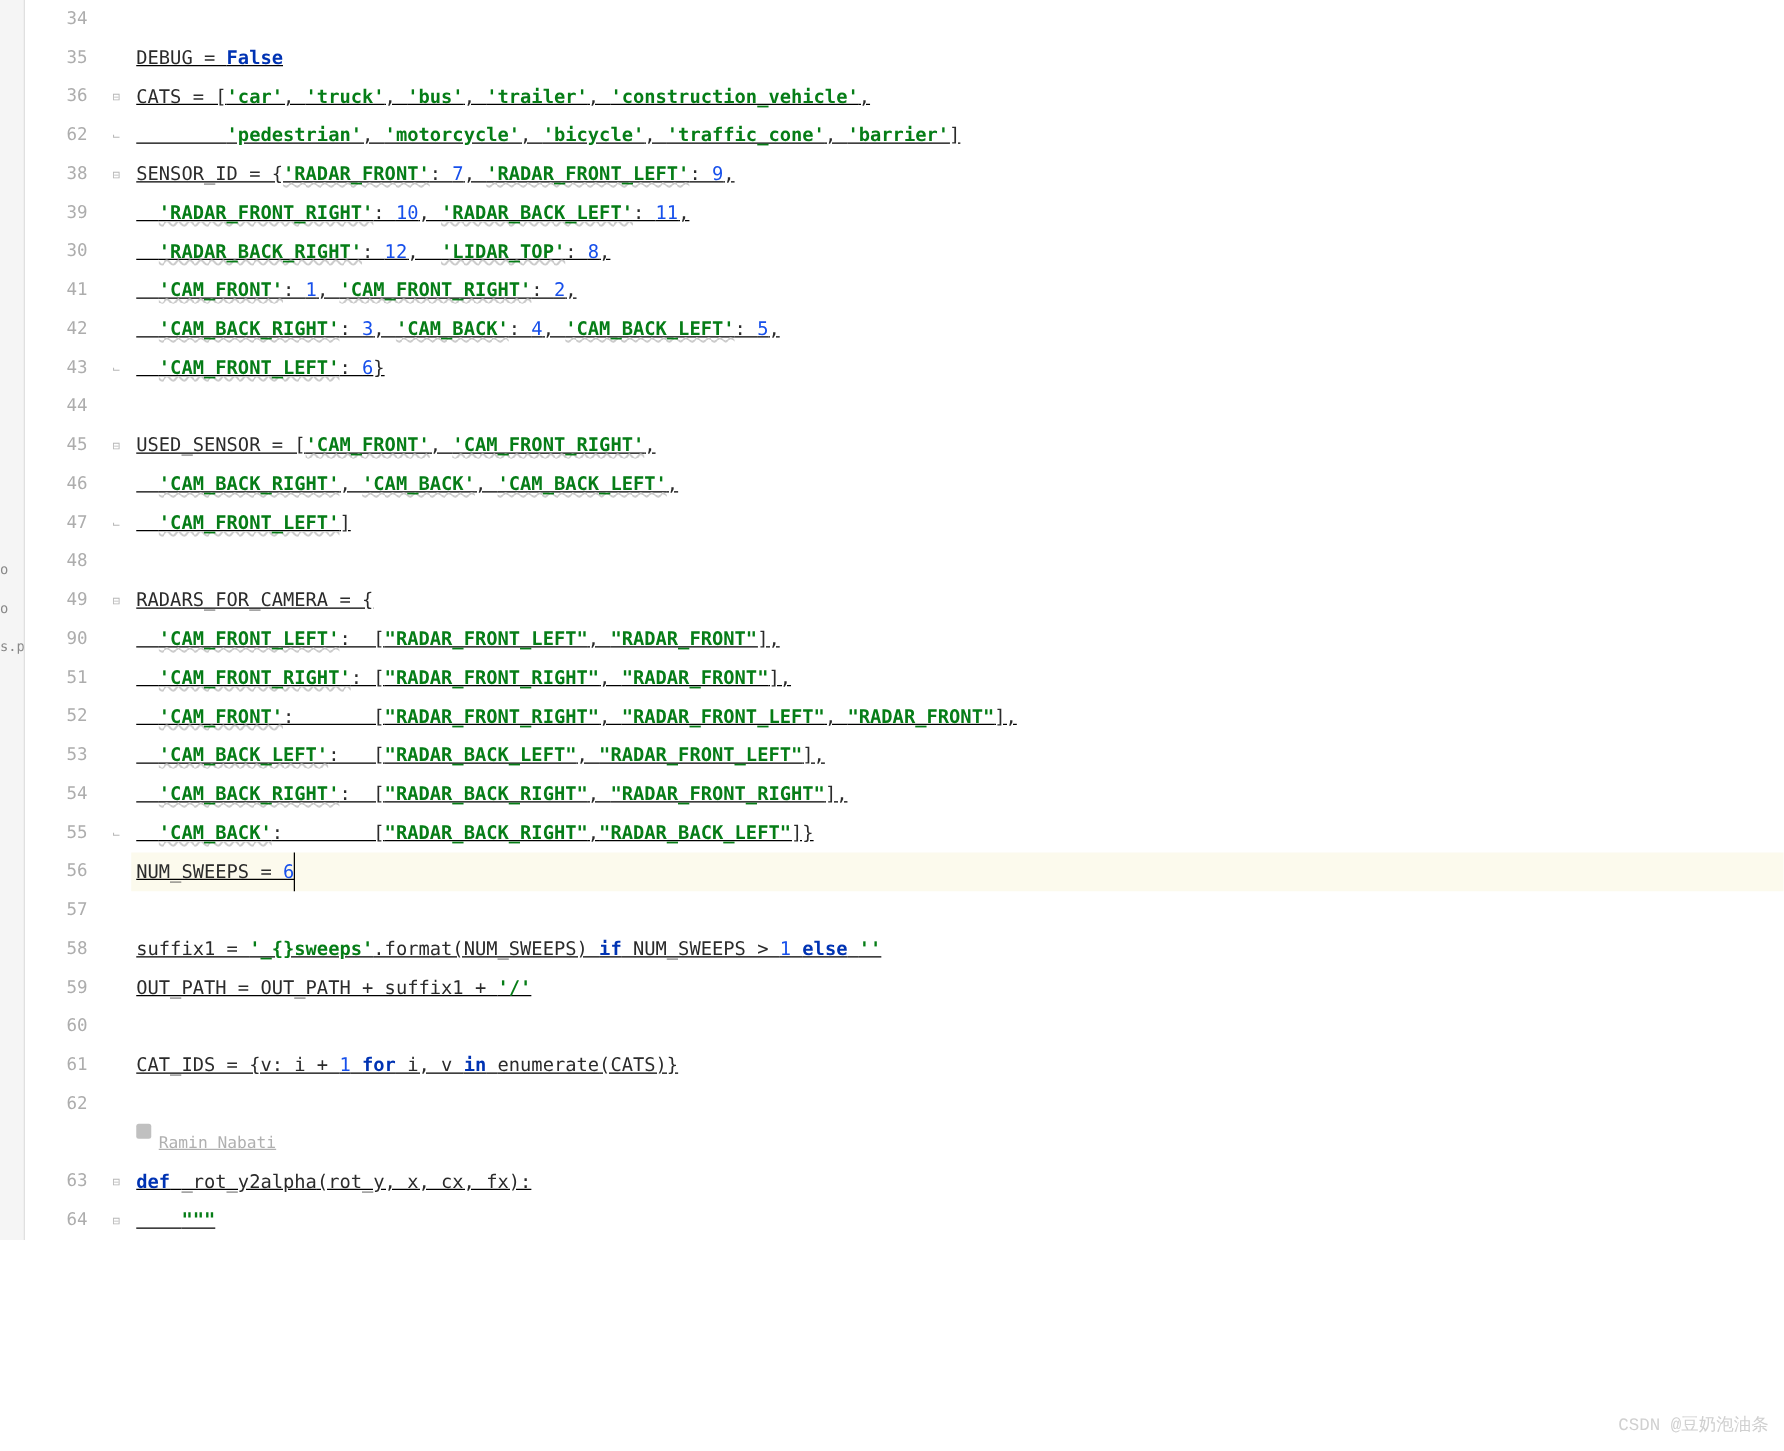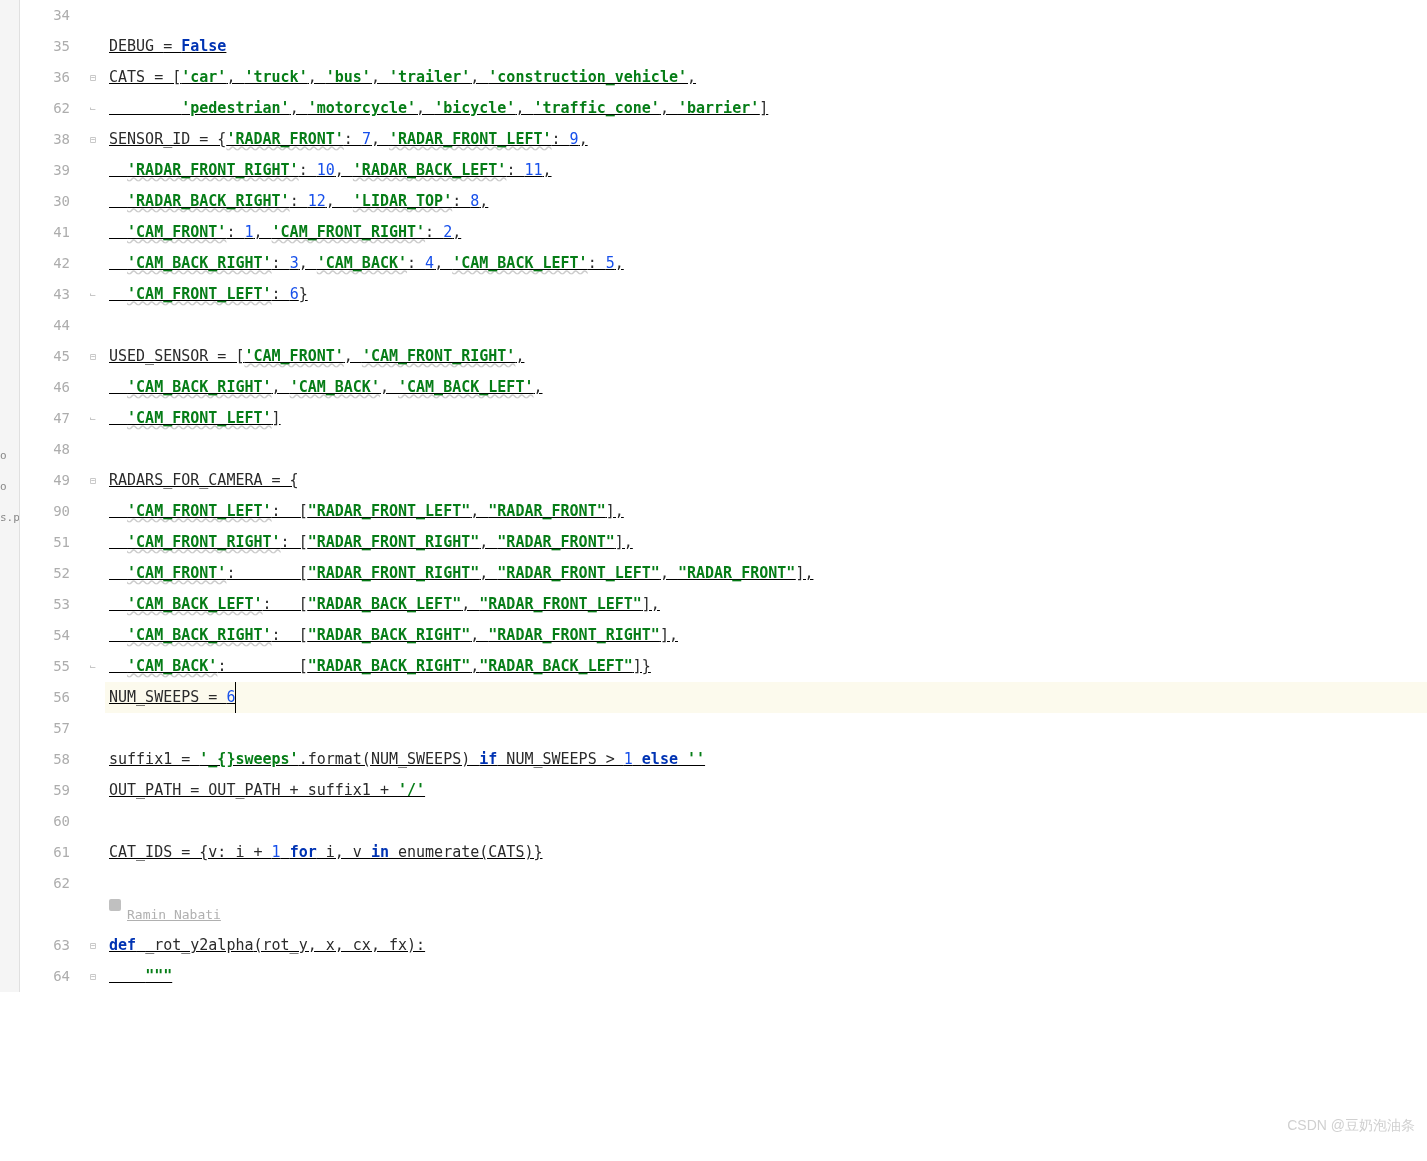--- a/index.html
+++ b/index.html
@@ -62,25 +62,25 @@
     }
     .author-icon {
       width: 12px; height: 12px;
       background: #c0c0c0;
       border-radius: 2px;
       display: inline-block;
     }
     .fold-mark { color: #b8b8b8; font-size: 10px; }
     .watermark {
       position: fixed;
-      bottom: 20px;
+      bottom: 4px;
       right: 12px;
       color: #d0d0d0;
       font-size: 14px;
-      font-family: Liberation Sans, sans-serif;
+      font-family: Liberation Mono, monospace;
     }
     .cursor {
       border-right: 1px solid #000;
       margin-right: -1px;
     }
   </style>
 </head>
 <body>
 
 <div class="sidebar-hint">

